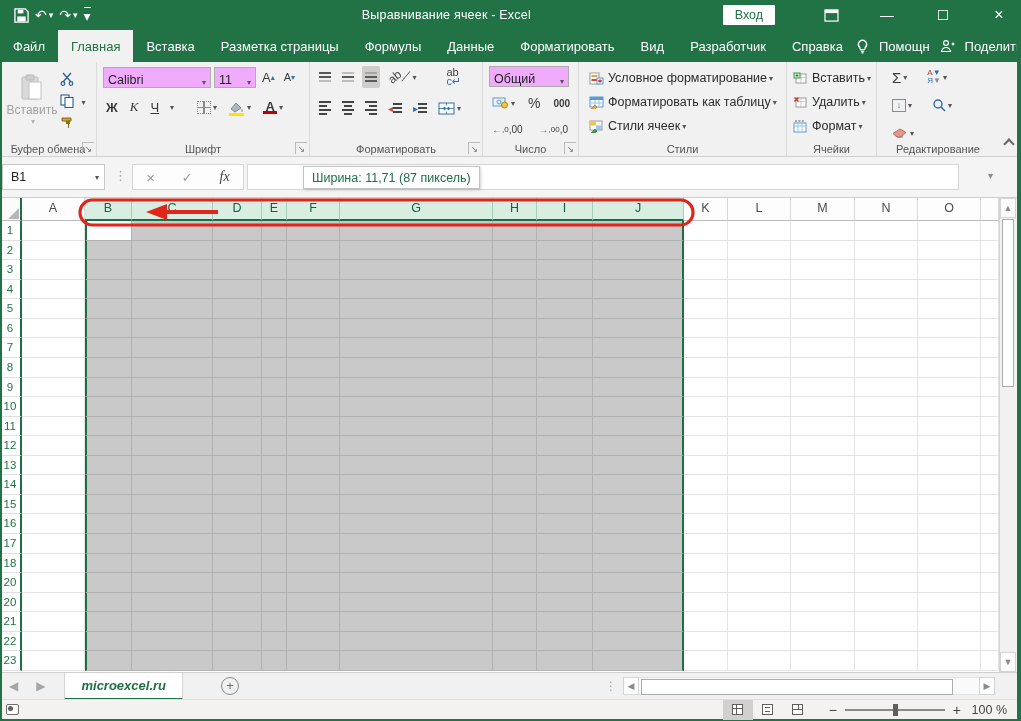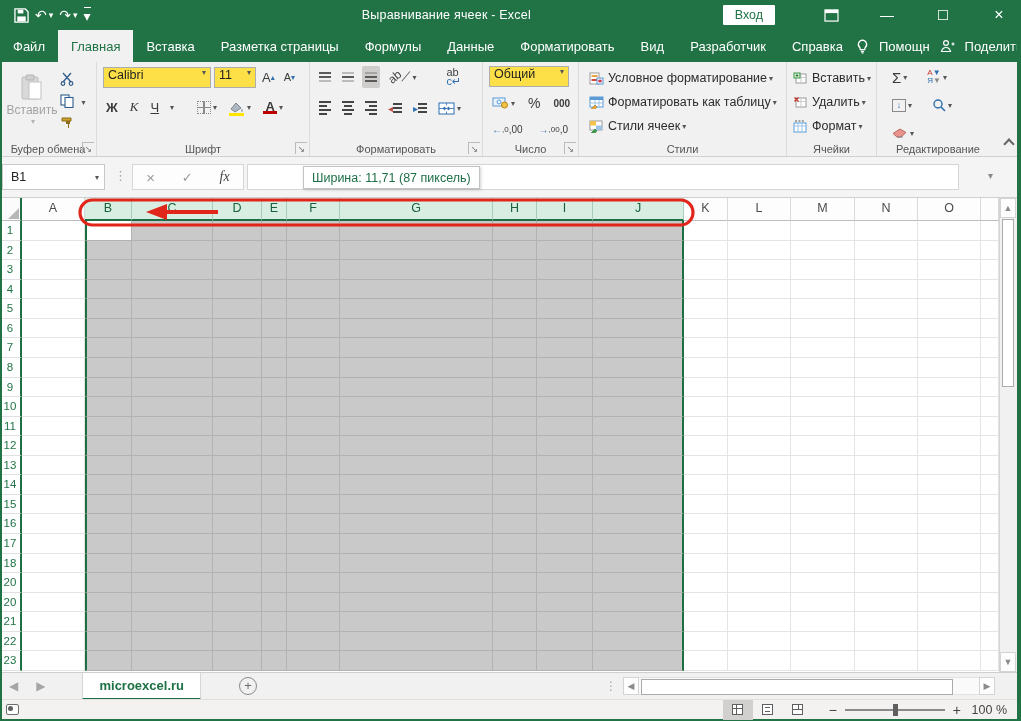--- a/index.html
+++ b/index.html
@@ -21,21 +21,21 @@
   .rtab.active{background:#f1f1f1;color:#217346;}
   .tab-extras{display:flex;align-items:center;margin-left:auto;padding-right:14px;gap:10px;white-space:nowrap;}
   
   .ribbon{position:absolute;left:0;top:62px;width:1021px;height:95px;background:#f1f1f1;border-bottom:1px solid #d2d0ce;display:flex;}
   .grp{position:relative;border-right:1px solid #dcdcdc;padding:4px 5px 17px 6px;height:94px;}
   .grplabel{position:absolute;left:0;right:0;bottom:1px;text-align:center;font-size:11px;color:#555;}
   .launcher{position:absolute;right:2px;bottom:2px;width:12px;height:12px;color:#777;font-size:9px;line-height:12px;text-align:center;border-left:1px solid #bbb;border-top:1px solid #bbb;}
   .rbtn{display:inline-flex;align-items:center;justify-content:center;height:22px;padding:0 3px;color:#3b3b3b;font-size:13px;border-radius:2px;}
   .rbtn.pressed{background:#cfcdcb;}
   .drop{font-size:8px;color:#555;margin-left:2px;}
-  .combo{background:#fde047;border:1px solid #adadad;height:21px;display:flex;align-items:flex-start;font-size:12.5px;color:#222;padding:0 4px;justify-content:space-between;}
+  .combo{background:#f0abfc;border:1px solid #adadad;height:21px;display:flex;align-items:flex-end;font-size:12.5px;color:#222;padding:0 4px;justify-content:space-between;}
   .barsicon{display:inline-block;}
   .barsicon i{display:block;height:2px;background:#444;margin:2px 0;}
   .vbars i{background:#5a5a5a;}
   .bigbtn{display:flex;flex-direction:column;align-items:center;width:52px;padding-top:3px;}
   .row{display:flex;align-items:center;}
   .mini-ic{width:15px;height:13px;display:inline-block;margin-right:4px;}
   .stylebtn{display:flex;align-items:center;font-size:12.5px;color:#2b2b2b;height:24px;white-space:nowrap;}
   .chevup{position:absolute;right:8px;bottom:8px;width:8px;height:8px;border-left:2px solid #666;border-top:2px solid #666;transform:rotate(45deg);}
   
   .fbar{position:absolute;left:0;top:157px;width:1021px;height:41px;background:#f4f4f4;border-bottom:1px solid #cfcfcf;}
@@ -62,21 +62,21 @@
   .cell.br{border-right:2px solid #1e6e43;}
   .cell.act{background:#fff;}
   
   .vscroll{position:absolute;left:999px;top:198px;width:17px;height:474px;background:#f1f1f1;border-left:1px solid #d4d4d4;display:flex;flex-direction:column;}
   .varrow{height:20px;background:#fdfdfd;border:1px solid #d4d4d4;color:#8a8a8a;font-size:9px;display:flex;align-items:center;justify-content:center;}
   .vthumb{height:168px;background:#fff;border:1px solid #ababab;margin:1px 2px;}
   .vtrack{flex:1;}
   
   .sheetbar{position:absolute;left:0;top:672px;width:1021px;height:27px;background:#f1f1f1;border-top:1px solid #cfcfcf;display:flex;align-items:center;font-size:13px;}
   .navarr{color:#a6a6a6;font-size:12px;padding:0 9px;}
-  .sheettab{height:27px;background:#fff;border-left:1px solid #d6d6d6;border-right:1px solid #d6d6d6;border-bottom:2px solid #1e7145;color:#1e7145;font-weight:bold;display:flex;align-items:center;padding:0 16px;margin-left:28px;}
+  .sheettab{height:27px;background:#fff;border-left:1px solid #d6d6d6;border-right:1px solid #d6d6d6;border-bottom:2px solid #1e7145;color:#1e7145;font-weight:bold;display:flex;align-items:center;padding:0 16px;margin-left:10px;font-style:italic;}
   .addsheet{width:18px;height:18px;border:1px solid #8a8a8a;border-radius:50%;color:#6d6d6d;font-size:13px;line-height:16px;text-align:center;margin-left:38px;}
   .sbdots{color:#a8a8a8;margin-left:auto;margin-right:6px;font-size:12px;}
   .hscroll{display:flex;align-items:center;height:20px;width:372px;margin-right:26px;}
   .harrow{width:16px;height:18px;background:#fdfdfd;border:1px solid #d4d4d4;color:#8a8a8a;font-size:9px;display:flex;align-items:center;justify-content:center;}
   .htrack{flex:1;height:18px;background:#fafafa;border-top:1px solid #e2e2e2;border-bottom:1px solid #e2e2e2;position:relative;}
   .hthumb{position:absolute;left:2px;top:0;height:16px;width:312px;background:#fff;border:1px solid #ababab;margin-top:1px;}
   
   .statusbar{position:absolute;left:0;top:699px;width:1021px;height:22px;background:#f3f2f1;border-top:1px solid #e1dfdd;border-bottom:2px solid #217346;display:flex;align-items:center;font-size:12px;color:#444;}
   .macro{width:13px;height:11px;border:1px solid #6f6f6f;border-radius:2px;margin-left:6px;position:relative;background:#fdfdfd;}
   .macro:before{content:"";position:absolute;left:1px;top:1px;width:5px;height:5px;background:#5f5f5f;border-radius:50%;}

